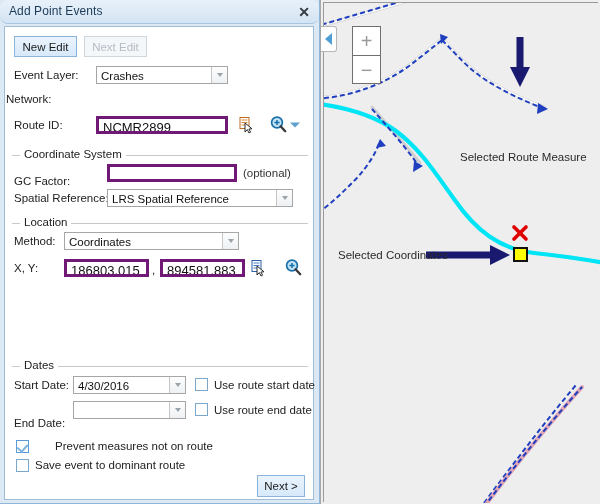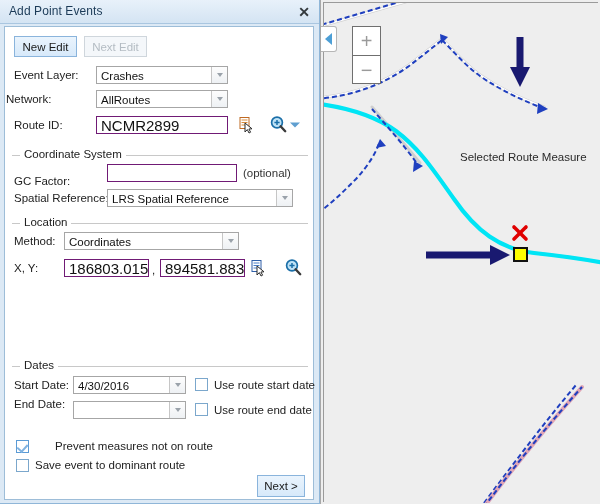--- a/index.html
+++ b/index.html
@@ -18,20 +18,21 @@
     width: 320px; height: 504px;
     background: #dce9f5;
     border: 1px solid #8fb6d8;
     border-top: none; border-left: none;
   }
   #titlebar {
     position: relative;
     height: 24px;
     background: linear-gradient(to bottom, #e8f1fa 0%, #d4e4f3 100%);
     border-bottom: 1px solid #a9c6e0;
+    border-radius: 8px;
   }
   #title-text {
     position: absolute; left: 9px; top: 4px;
     font-size: 12px; color: #1b3a57;
     letter-spacing: 0.1px;
   }
   #close-btn {
     position: absolute; right: 6px; top: 3px;
     width: 18px; height: 18px;
     display: flex; align-items: center; justify-content: center;
@@ -50,22 +51,22 @@
   
   .lbl {
     position: absolute;
     font-size: 11.5px;
     color: #222222;
     white-space: nowrap;
   }
   .txtbox {
     position: absolute;
     background: #ffffff;
-    border: 1px solid #701a75;
-    font-size: 15px;
+    border: 3px solid #701a75;
+    font-size: 13px;
     color: #111;
     padding: 1px 3px 0 4px;
     line-height: 16px;
     height: 18px;
     overflow: hidden;
     white-space: nowrap;
   }
   .combo {
     position: absolute;
     background: #ffffff;
@@ -252,26 +253,20 @@
 
       <div class="lbl" style="left:9px; top:42px;">Event Layer:</div>
       <div class="combo" style="left:91px; top:39px; width:132px;">
         <div class="cval">Crashes</div>
         <div class="cbtn">
             <span class="caret"></span>
           </div>
       </div>
 
       <div class="lbl" style="left:1px; top:66px;">Network:</div>
-      <div class="combo" style="left:91px; top:63px; width:132px;">
-        <div class="cval">AllRoutes</div>
-        <div class="cbtn">
-            <span class="caret"></span>
-          </div>
-      </div>
 
       <div class="lbl" style="left:9px; top:92px;">Route ID:</div>
       <div class="txtbox" style="left:91px; top:89px; width:132px;">NCMR2899</div>
 
       <div class="icon-btn" style="left:233px; top:88px;">
         <svg width="20" height="20" viewBox="0 0 20 20">
           <rect x="2" y="2.5" width="9" height="11" fill="#ffffff" stroke="#c06a22" stroke-width="1"></rect>
           <line x1="3.5" y1="5" x2="9.5" y2="5" stroke="#d98b3a" stroke-width="1"></line>
           <line x1="3.5" y1="7.5" x2="9.5" y2="7.5" stroke="#d98b3a" stroke-width="1"></line>
           <line x1="3.5" y1="10" x2="9.5" y2="10" stroke="#d98b3a" stroke-width="1"></line>
@@ -354,21 +349,21 @@
       <div class="lbl" style="left:9px; top:352px;">Start Date:</div>
       <div class="combo" style="left:68px; top:349px; width:113px;">
         <div class="cval">4/30/2016</div>
         <div class="cbtn">
             <span class="caret"></span>
           </div>
       </div>
       <div class="cbx" style="left:190px; top:351px;"></div>
       <div class="lbl" style="left:209px; top:352px;">Use route start date</div>
 
-      <div class="lbl" style="left:9px; top:371px;">End Date:</div>
+      <div class="lbl" style="left:9px; top:390px;">End Date:</div>
       <div class="combo" style="left:68px; top:374px; width:113px;">
         <div class="cval"></div>
         <div class="cbtn">
             <span class="caret"></span>
           </div>
       </div>
       <div class="cbx" style="left:190px; top:376px;"></div>
       <div class="lbl" style="left:209px; top:377px;">Use route end date</div>
 
       <div class="cbx checked blue" style="left:11px; top:413px;"></div>
@@ -444,20 +439,21 @@
           <line x1="190" y1="224" x2="202" y2="236"></line>
           <line x1="202" y1="224" x2="190" y2="236"></line>
         </g>
 
         <g>
           <rect x="190" y="245" width="13" height="13" fill="#ffff00" stroke="#111111" stroke-width="2"></rect>
         </g>
       </svg>
 
       <div class="map-anno" id="anno-route">Selected Route Measure</div>
+      <div class="map-anno" id="anno-coord">Selected Coordinates</div>
     </div>
 
     <div id="collapse-btn">
       <span class="tri"></span>
     </div>
 
     <div id="zoom-ctrl">
       <div id="zoom-in">+</div>
       <div id="zoom-out">−</div>
     </div>

